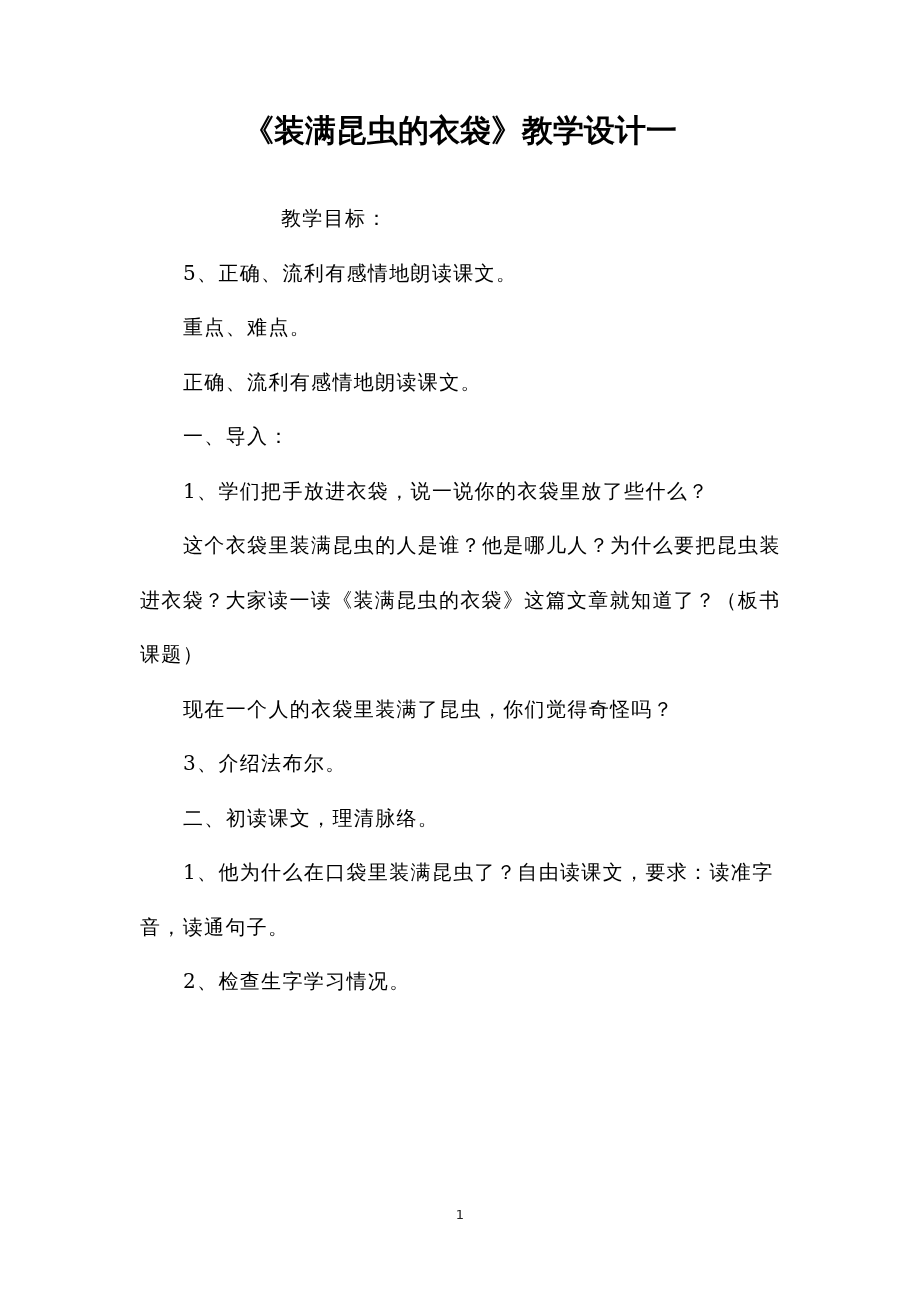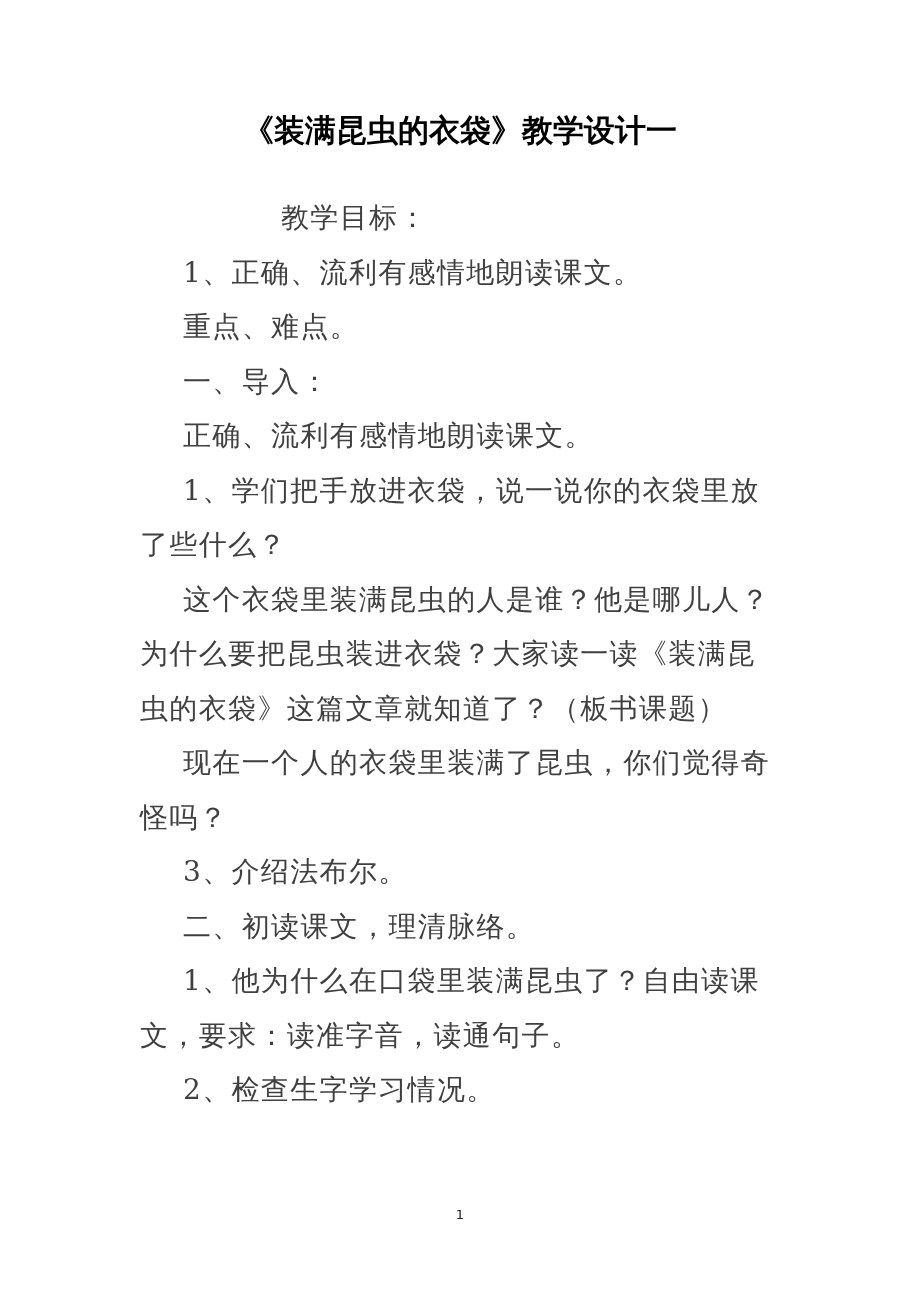--- a/index.html
+++ b/index.html
@@ -10,44 +10,44 @@
     font-family: "DejaVu Serif", "Liberation Serif", serif;
   }
   .title {
     position: absolute; left: 0; top: 108px; width: 920px;
     text-align: center; font-size: 31px; font-weight: bold; line-height: 44px;
     letter-spacing: 0px; color: #000;
     font-family: "DejaVu Sans", "Liberation Sans", sans-serif;
   }
   .body {
     position: absolute; left: 140px; top: 191px; width: 643px;
-    font-size: 28px; line-height: 54.5px; letter-spacing: 1.35px;
-    color: #404040;
+    font-size: 20px; line-height: 54.5px; letter-spacing: 1.35px;
+    color: #000000;
   }
   .p { margin: 0; padding: 0; text-indent: 43px; white-space: normal; word-break: break-all; }
   .p.indent-large { text-indent: 141px; }
   .p.indent-small { text-indent: 36px; }
   .footer {
     position: absolute; left: 0; top: 1207px; width: 920px; text-align: center;
     font-size: 13px; color: #222;
     font-family: "DejaVu Sans", "Liberation Sans", sans-serif;
   }
 </style>
 </head>
 <body>
 
 <div class="page">
   <div class="title">《装满昆虫的衣袋》教学设计一</div>
 
   <div class="body">
     <p class="p indent-large">教学目标：</p>
-    <p class="p">1、正确、流利有感情地朗读课文。</p>
+    <p class="p">5、正确、流利有感情地朗读课文。</p>
     <p class="p">重点、难点。</p>
+    <p class="p">正确、流利有感情地朗读课文。</p>
     <p class="p">一、导入：</p>
-    <p class="p">正确、流利有感情地朗读课文。</p>
     <p class="p">1、学们把手放进衣袋，说一说你的衣袋里放了些什么？</p>
     <p class="p">这个衣袋里装满昆虫的人是谁？他是哪儿人？为什么要把昆虫装进衣袋？大家读一读《装满昆虫的衣袋》这篇文章就知道了？（板书课题）</p>
     <p class="p">现在一个人的衣袋里装满了昆虫，你们觉得奇怪吗？</p>
     <p class="p">3、介绍法布尔。</p>
     <p class="p">二、初读课文，理清脉络。</p>
     <p class="p">1、他为什么在口袋里装满昆虫了？自由读课文，要求：读准字音，读通句子。</p>
     <p class="p">2、检查生字学习情况。</p>
   </div>
 
   <div class="footer">1</div>

